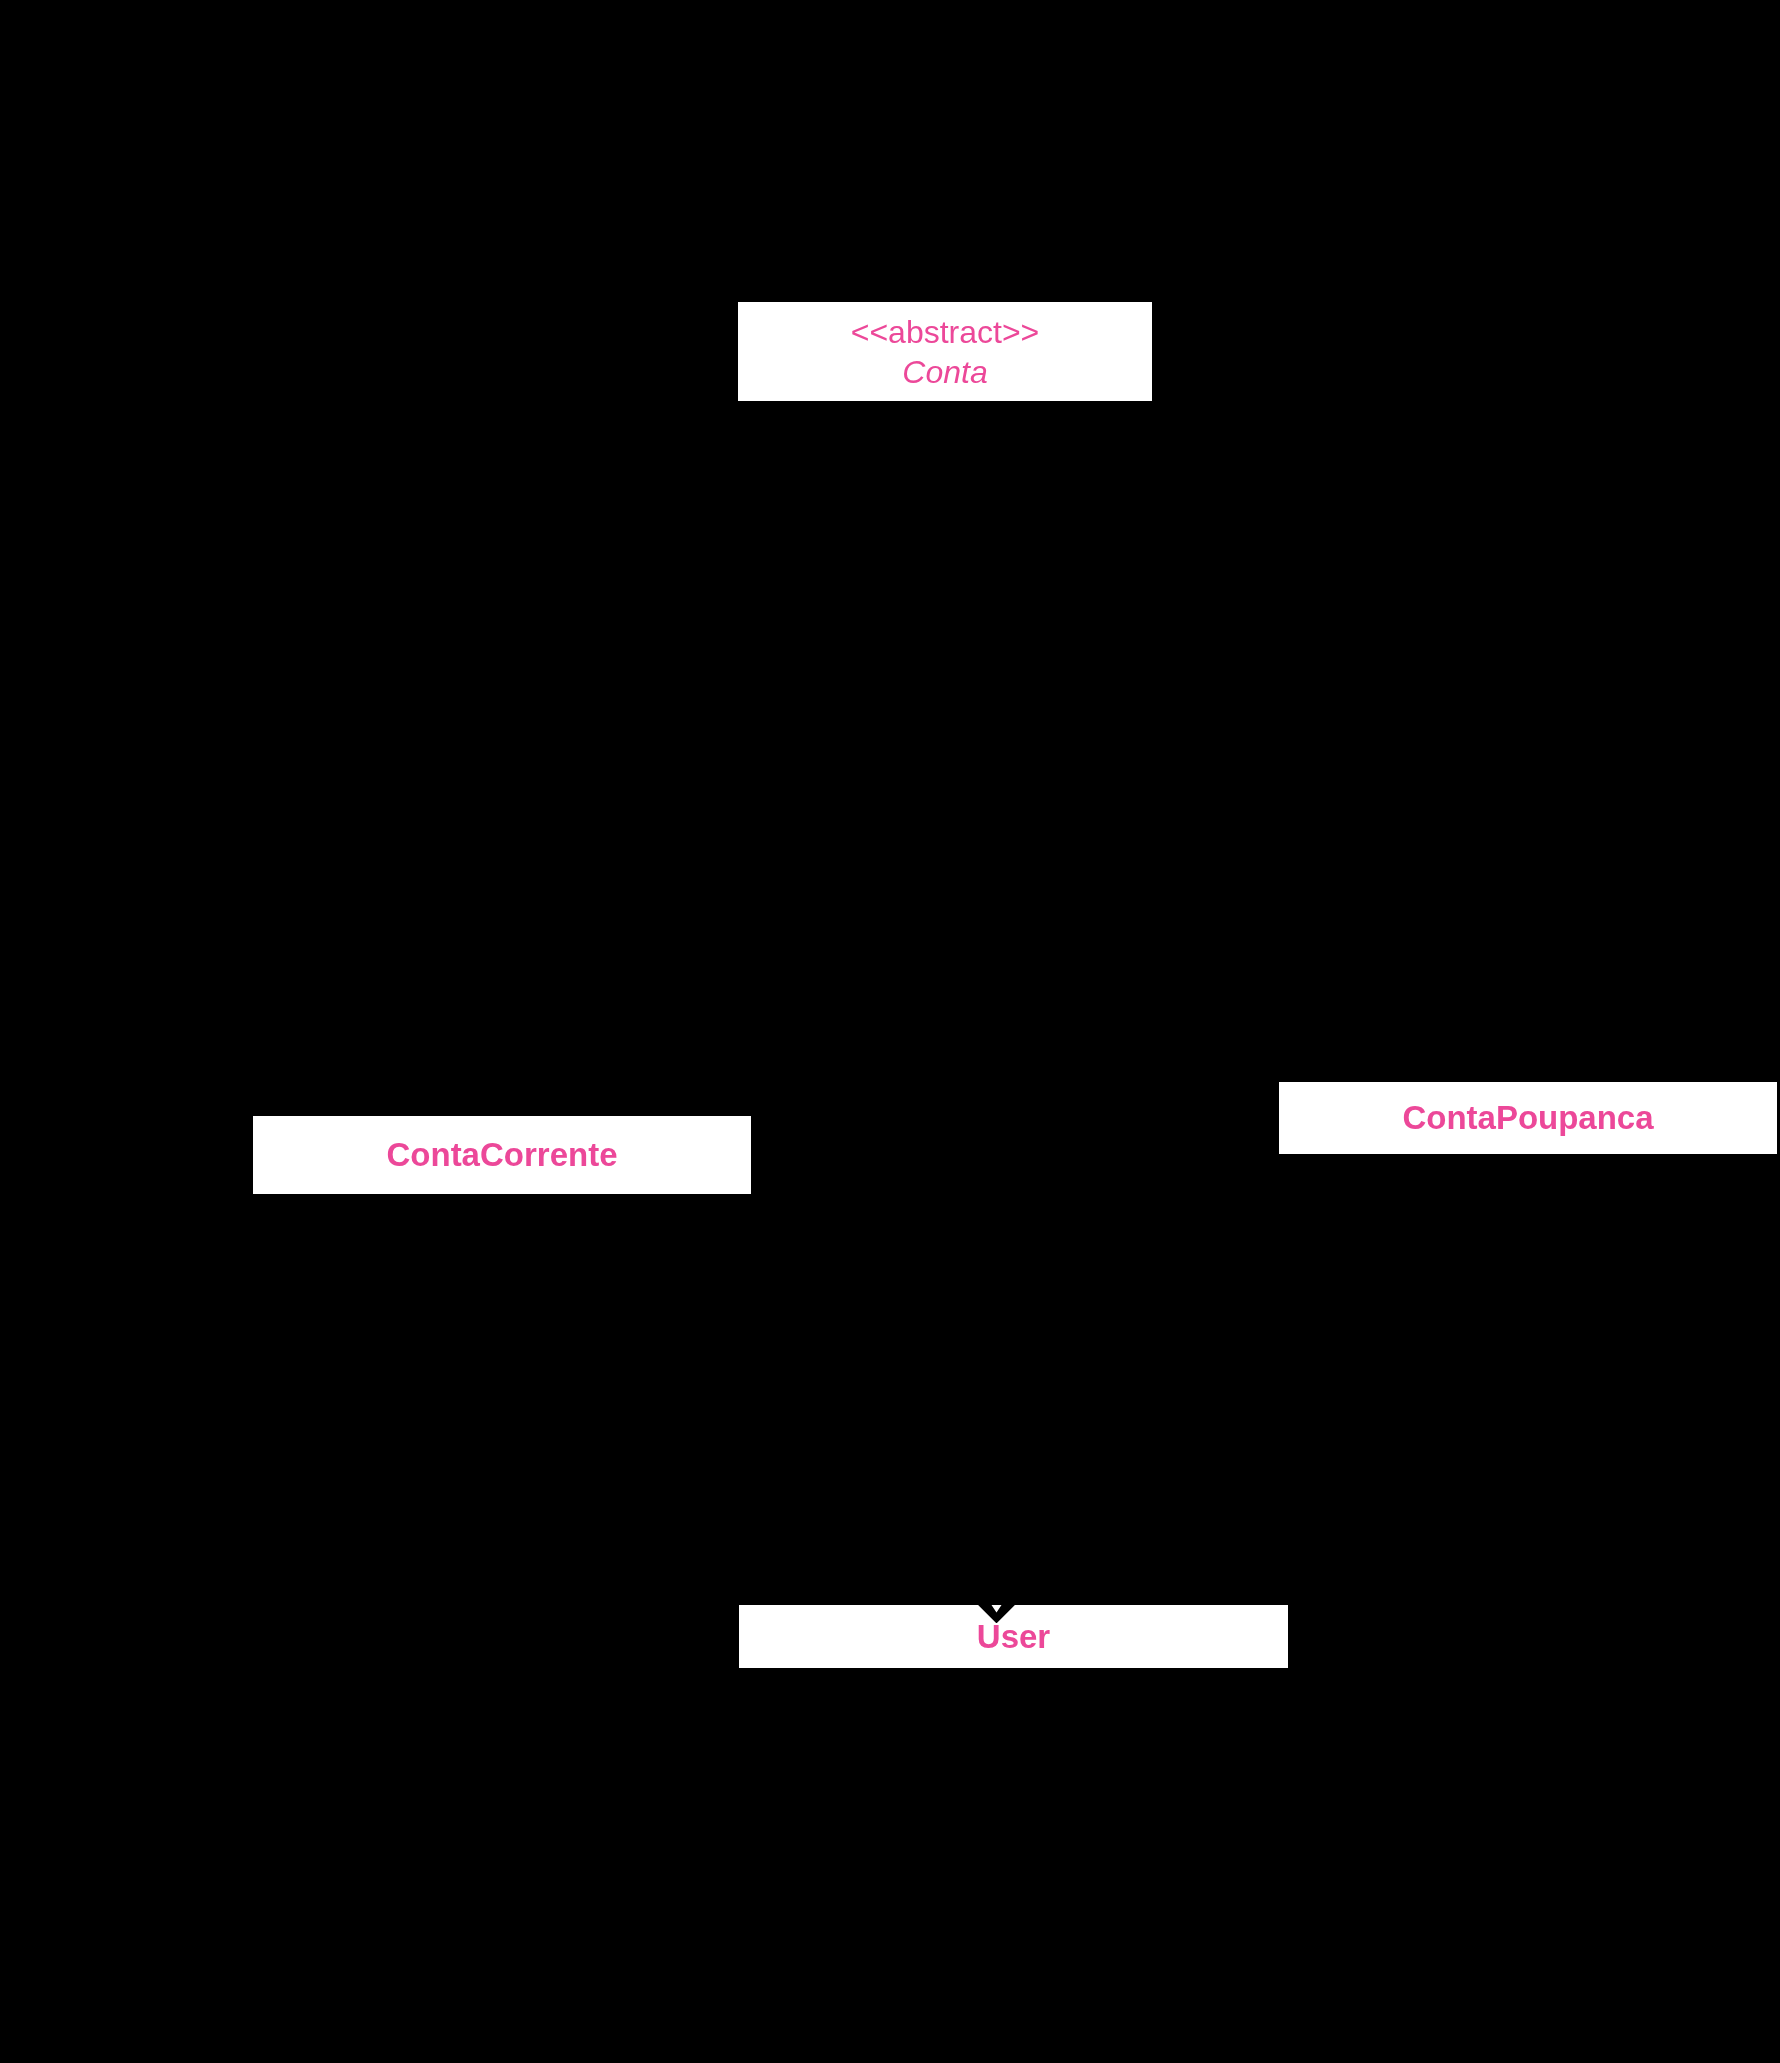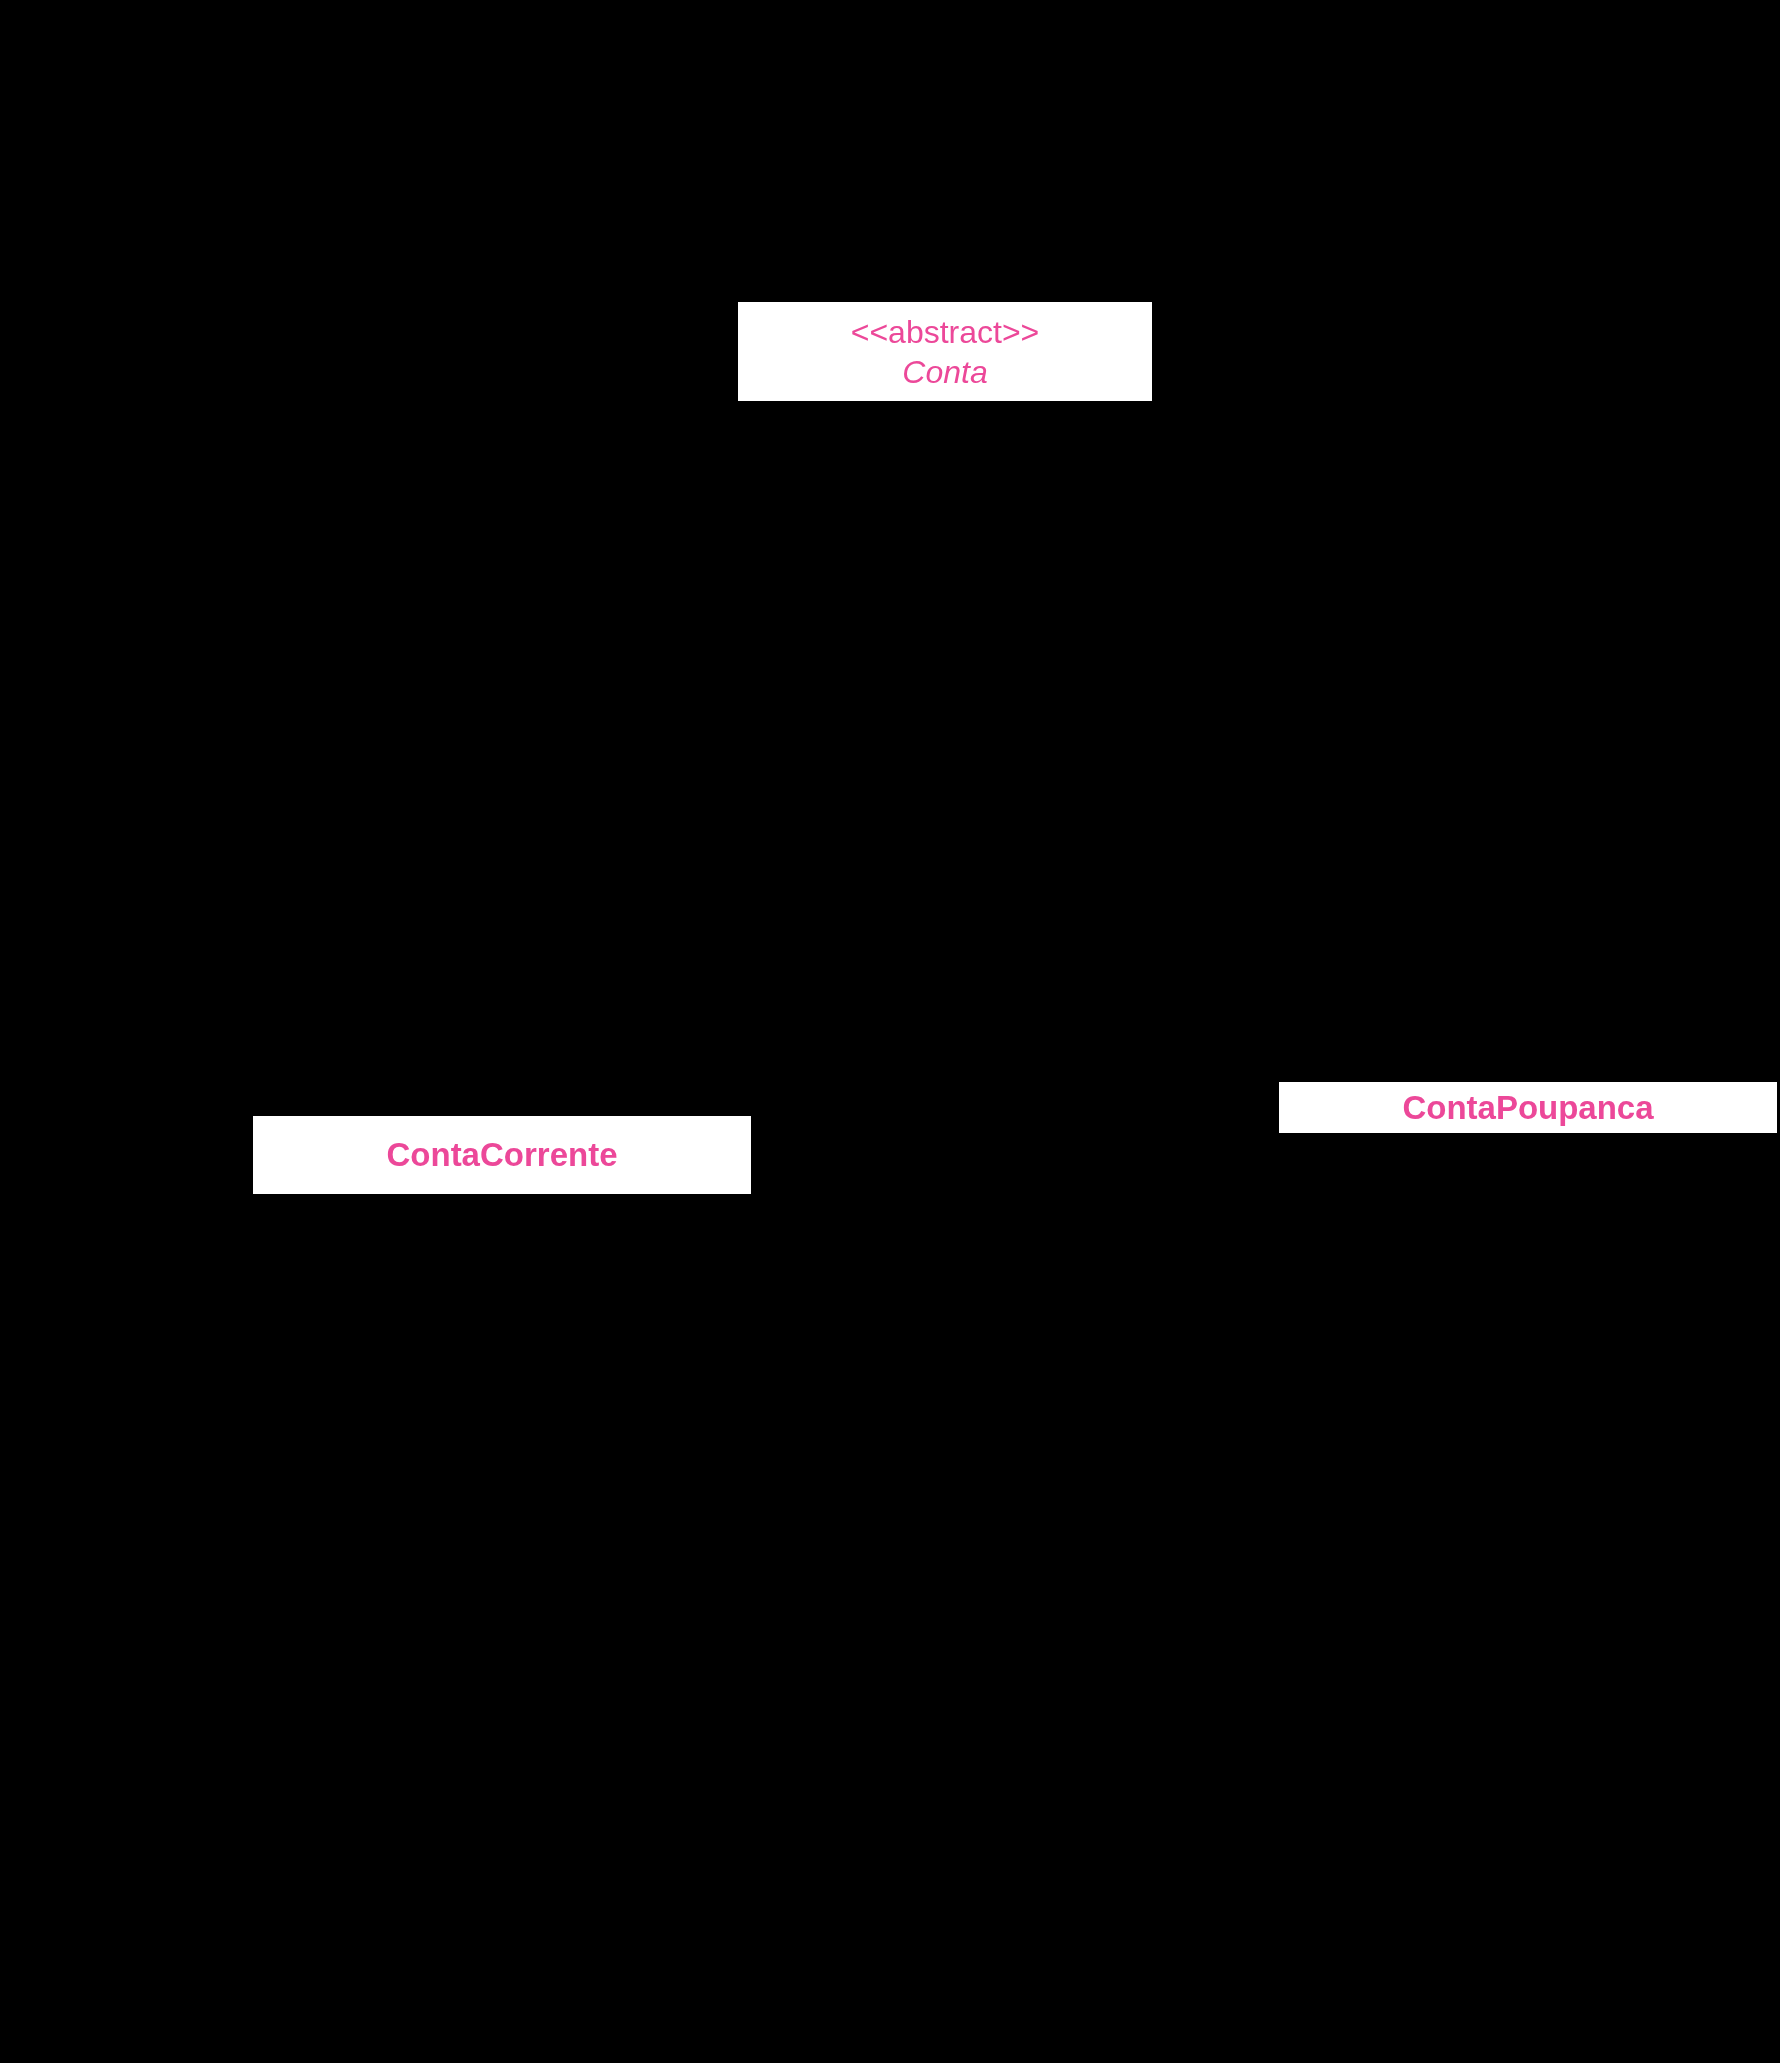--- a/index.html
+++ b/index.html
@@ -54,21 +54,21 @@
     left: 253px;
     top: 1108px;
     width: 498px;
     height: 78px;
     margin-top: 8px;
   }
   .box-conta-poupanca {
     left: 1279px;
     top: 1082px;
     width: 498px;
-    height: 51px;
+    height: 72px;
   }
   .box-user {
     left: 739px;
     top: 1605px;
     width: 549px;
     height: 63px;
   }
   .arrowhead {
     position: absolute;
     left: 239px;
@@ -89,15 +89,21 @@
   </div>
 
   <div class="class-title-box box-conta-corrente">
     <div class="bold-title">ContaCorrente</div>
   </div>
 
   <div class="class-title-box box-conta-poupanca">
     <div class="bold-title">ContaPoupanca</div>
   </div>
 
+  <div class="class-title-box box-user">
+    <svg class="arrowhead" viewBox="0 0 44 22" aria-hidden="true">
+      <path d="M0,0 L16,0 L22,9 L28,0 L44,0 L22,22 Z" fill="#000000"></path>
+    </svg>
+    <div class="bold-title">User</div>
+  </div>
 
 </div>
 
 
 </body></html>

